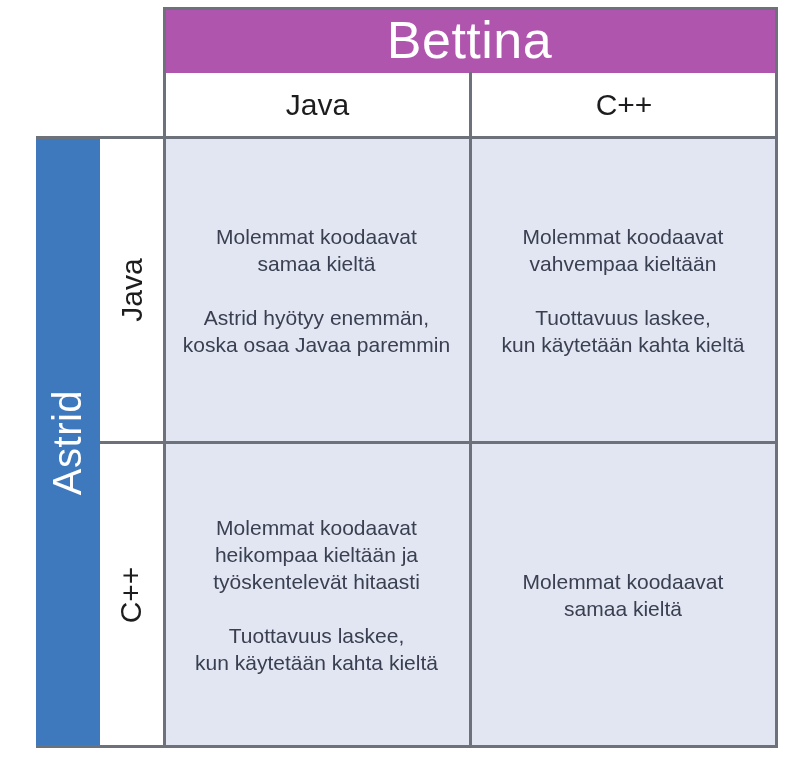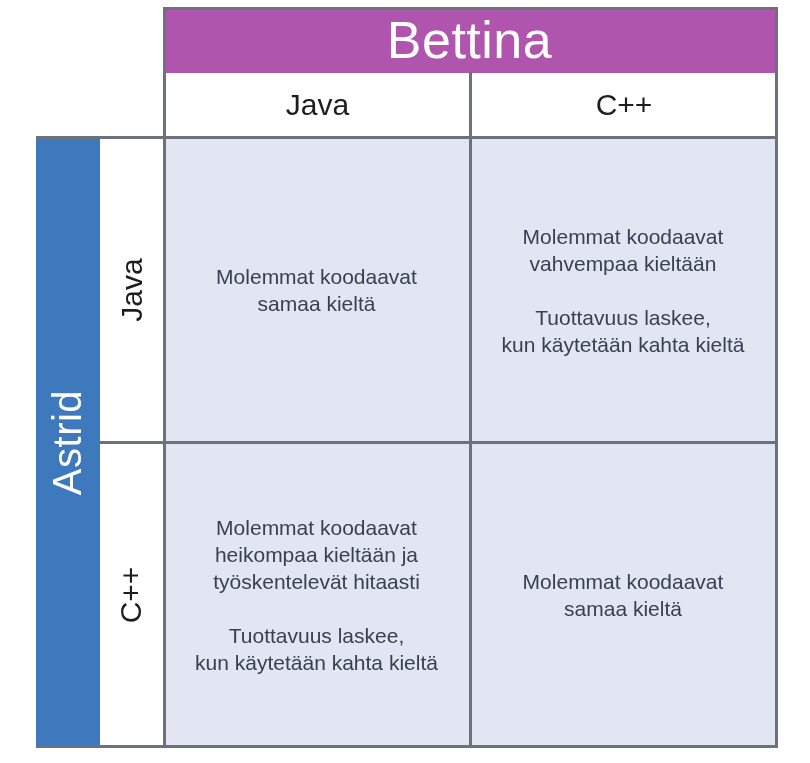--- a/index.html
+++ b/index.html
@@ -114,20 +114,22 @@
   <div class="abs fill row-header java">
     <span class="rot-label">Java</span>
   </div>
   <div class="abs fill row-header cpp">
     <span class="rot-label">C++</span>
   </div>
 
   <div class="abs fill cell tl">
     <div class="para">Molemmat koodaavat
 samaa kieltä</div>
+    <div class="para">Astrid hyötyy enemmän,
+koska osaa Javaa paremmin</div>
   </div>
   <div class="abs fill cell tr">
     <div class="para">Molemmat koodaavat
 vahvempaa kieltään</div>
     <div class="para">Tuottavuus laskee,
 kun käytetään kahta kieltä</div>
   </div>
   <div class="abs fill cell bl">
     <div class="para">Molemmat koodaavat
 heikompaa kieltään ja

